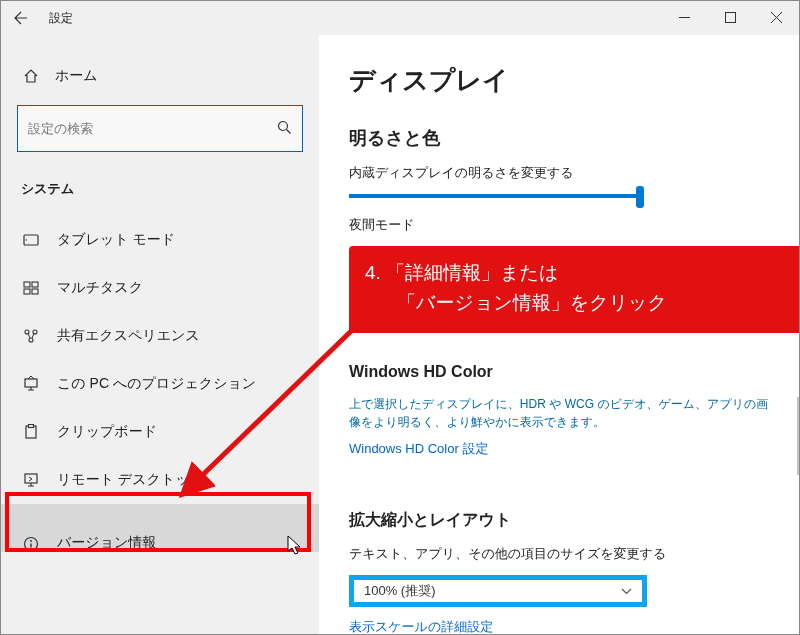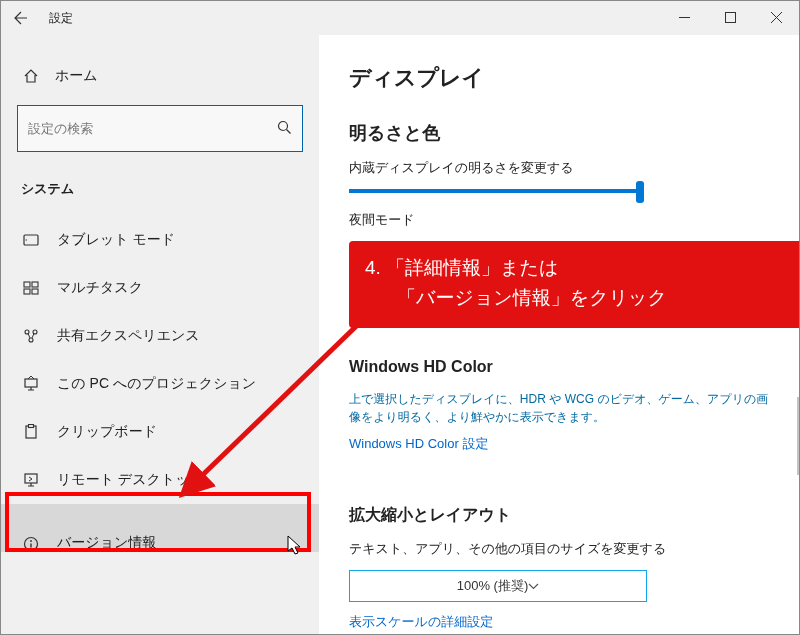--- a/index.html
+++ b/index.html
@@ -150,21 +150,21 @@
       height: 60px;
       pointer-events: none;
     }
     .content {
       flex: 1;
       padding: 28px 30px 0 30px;
       overflow: hidden;
       position: relative;
     }
     .page-title {
-      font-size: 22px;
+      font-size: 26px;
       font-weight: 600;
       color: #222;
       margin-bottom: 28px;
     }
     .subhead {
       font-size: 18px;
       font-weight: 600;
       color: #222;
       margin-bottom: 14px;
     }
@@ -213,26 +213,26 @@
       margin-bottom: 8px;
     }
     .link {
       font-size: 13px;
       color: #0066cc;
       cursor: pointer;
       margin-bottom: 26px;
       display: inline-block;
     }
     .dropdown {
-      border: 1px solid #0ea5e9;
+      border: 5px solid #0ea5e9;
       width: 298px;
       height: 32px;
       display: flex;
       align-items: center;
-      justify-content: center;
+      justify-content: space-between;
       padding: 0 10px;
       font-size: 13px;
       color: #333;
       cursor: pointer;
       margin-bottom: 10px;
       background: #fff;
     }
     .dropdown .chev {
       font-size: 11px;
       color: #555;

